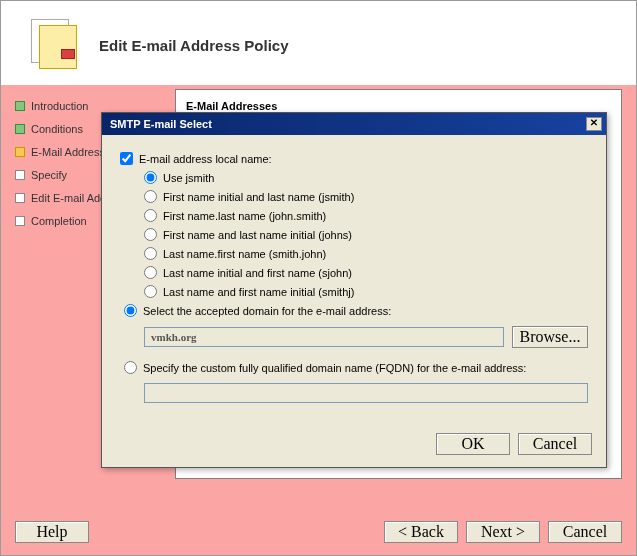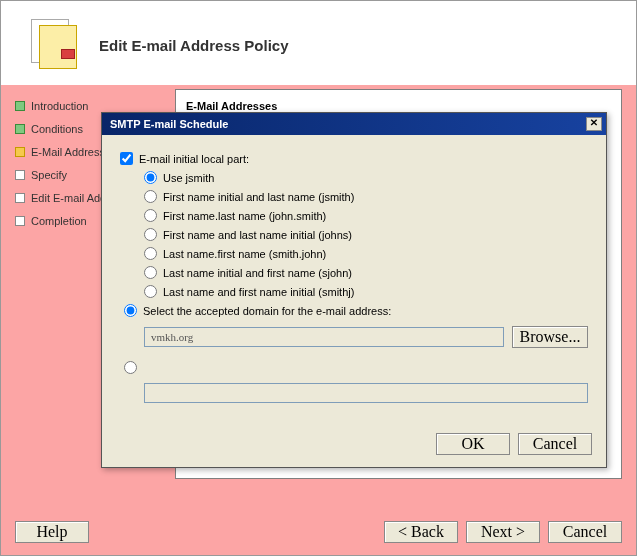--- a/index.html
+++ b/index.html
@@ -155,20 +155,21 @@
     }
     .sub-radio { padding-left: 24px; }
     .radio-main { padding-left: 4px; }
     .text-input {
       height: 20px;
       border: 1px solid #7f9db9;
       font-family: Tahoma;
       font-size: 11px;
       padding: 2px 6px;
       background: #fff;
+      font-weight: bold;
     }
     .text-input.ro { background: #ece9d8; color: #555; }
     .domain-row {
       display: flex;
       align-items: center;
       gap: 8px;
       padding-left: 24px;
       margin: 6px 0 10px 0;
     }
     .domain-row .text-input { flex: 1; }
@@ -237,28 +238,28 @@
   <div class="buttons">
     <button class="btn">Help</button>
     <div class="spacer"></div>
     <button class="btn">&lt; Back</button>
     <button class="btn">Next &gt;</button>
     <button class="btn">Cancel</button>
   </div>
 
   <div class="dialog">
     <div class="titlebar">
-      <span class="tflex">SMTP E-mail Schedule</span>
+      <span class="tflex">SMTP E-mail Select</span>
       <div class="close-btn">✕</div>
     </div>
     <div class="dialog-body">
 
       <div class="check-row">
         <input type="checkbox" checked="" style="">
-        <label>E-mail initial local part:</label>
+        <label>E-mail address local name:</label>
       </div>
 
       <div class="radio-row sub-radio">
         <input type="radio" name="lp" checked="" style="">
         <label>Use jsmith</label>
       </div>
       <div class="radio-row sub-radio">
         <input type="radio" name="lp" style="">
         <label>First name initial and last name (jsmith)</label>
       </div>
@@ -287,20 +288,21 @@
         <input type="radio" name="dom" checked="" style="">
         <label>Select the accepted domain for the e-mail address:</label>
       </div>
       <div class="domain-row">
         <input type="text" class="text-input ro" readonly="" value="vmkh.org" style="">
         <button class="btn" style="min-width:76px">Browse...</button>
       </div>
 
       <div class="radio-row radio-main">
         <input type="radio" name="dom" style="">
+        <label>Specify the custom fully qualified domain name (FQDN) for the e-mail address:</label>
       </div>
       <div class="fqdn-row">
         <input type="text" class="text-input ro" readonly="" value="" style="">
       </div>
 
     </div>
     <div class="dialog-buttons">
       <button class="btn">OK</button>
       <button class="btn">Cancel</button>
     </div>

